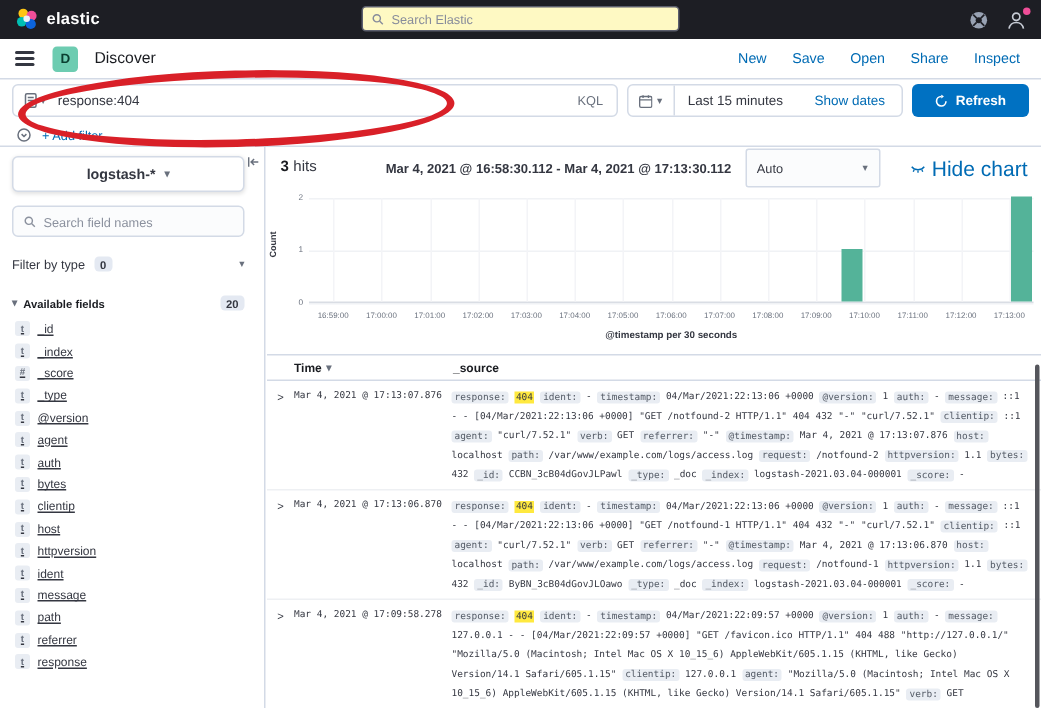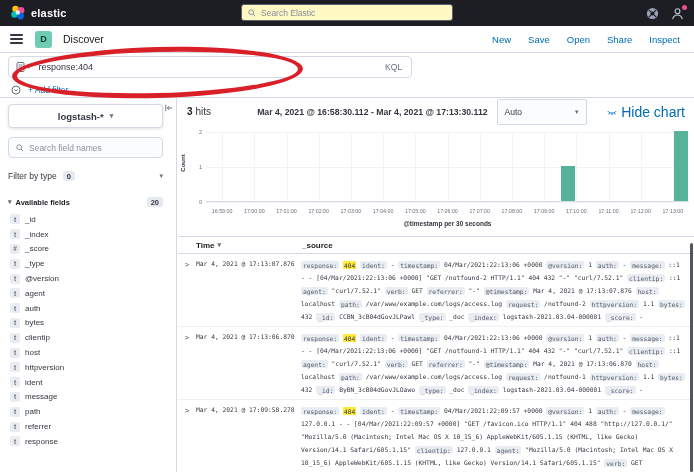--- a/index.html
+++ b/index.html
@@ -46,21 +46,21 @@
   
   .sidebar { position:absolute; top:98px; left:0; width:177px; bottom:0; background:#fff; border-right:1px solid #d3dae6; }
   .collapse-icon { position:absolute; top:6px; right:3px; color:#69707d; }
   .index-btn { margin:6px 13px 0 8px; height:24px; border:1px solid #d3dae6; border-radius:4px; background:#fff; box-shadow:0 1px 3px rgba(0,0,0,.12); display:flex; align-items:center; justify-content:center; gap:6px; font-size:9.5px; font-weight:600; color:#343741; cursor:pointer; }
   .field-search { margin:9px 13px 0 8px; height:21px; border:1px solid #d3dae6; border-radius:4px; background:#fbfcfd; display:flex; align-items:center; gap:5px; padding:0 7px; font-size:8.5px; color:#8b919e; }
   .filter-type { margin:9px 13px 0 8px; height:18px; display:flex; align-items:center; font-size:8.5px; color:#343741; }
   .count-badge { background:#e4e9f2; border-radius:3px; padding:0.5px 4px; font-size:7.5px; font-weight:600; color:#343741; margin-left:6px; }
   .filter-type .chev { margin-left:auto; }
   .avail-header { margin:12px 13px 5px 8px; display:flex; align-items:center; gap:4px; font-size:7.5px; font-weight:700; color:#1a1c21; }
   .avail-header .count-badge { margin-left:auto; }
-  .field-item { display:flex; align-items:center; gap:5px; height:14.8px; padding-left:10px; font-size:8px; color:#343741; cursor:pointer; }
+  .field-item { display:flex; align-items:center; gap:5px; height:14.8px; padding-left:10px; font-size:8px; color:#343741; cursor:pointer;text-decoration:underline; }
   .ficon { width:10px; height:10px; border-radius:2px; background:#e9edf3; color:#69707d; font-size:6.5px; font-weight:700; display:flex; align-items:center; justify-content:center; flex:none; }
   .ficon.date { background:#f5e8cd; color:#ad7e00; font-size:7px; }
 
   
   .main { position:absolute; top:98px; left:178px; right:0; bottom:0; background:#fff; }
   .hits-row { position:relative; height:27px; display:flex; align-items:center; padding:0 9px; }
   .hits-num { font-size:10px; font-weight:700; color:#1a1c21; }
   .hits-label { font-size:10px; color:#343741; margin-left:3px; }
   .date-range { margin-left:46px; font-size:8.7px; font-weight:600; color:#343741; }
   .interval-select { margin-left:9px; width:90px; height:19px; border:1px solid #d3dae6; border-radius:2px; background:#fbfcfd; display:flex; align-items:center; padding:12px 7px; font-size:8.5px; color:#343741; cursor:pointer; }
@@ -158,20 +158,40 @@
         <svg width="9" height="10" viewBox="0 0 9 10">
           <rect x="1" y="0.5" width="7" height="9" rx="1" fill="none" stroke="#69707d" stroke-width="1"></rect>
           <line x1="2.5" y1="3" x2="6.5" y2="3" stroke="#69707d" stroke-width="0.9"></line>
           <line x1="2.5" y1="5" x2="6.5" y2="5" stroke="#69707d" stroke-width="0.9"></line>
         </svg>
         <span class="chev">▾</span>
       </span>
       <span class="query-text">response:404</span>
       <span class="kql-label">KQL</span>
     </div>
+    <div class="datepicker">
+      <span class="cal-btn">
+        <svg width="9" height="9" viewBox="0 0 10 10">
+          <rect x="0.5" y="1.5" width="9" height="8" rx="1" fill="none" stroke="#69707d" stroke-width="1"></rect>
+          <line x1="0.5" y1="4" x2="9.5" y2="4" stroke="#69707d" stroke-width="1"></line>
+          <line x1="3" y1="0.5" x2="3" y2="2.5" stroke="#69707d" stroke-width="1"></line>
+          <line x1="7" y1="0.5" x2="7" y2="2.5" stroke="#69707d" stroke-width="1"></line>
+        </svg>
+        <span class="chev">▾</span>
+      </span>
+      <span class="time-text">Last 15 minutes</span>
+      <span class="show-dates">Show dates</span>
+    </div>
+    <button class="refresh-btn">
+      <svg width="9" height="9" viewBox="0 0 10 10">
+        <path d="M8.5 5 A3.5 3.5 0 1 1 5 1.5" fill="none" stroke="#fff" stroke-width="1.2"></path>
+        <path d="M5 0 L7 1.5 L5 3 Z" fill="#fff"></path>
+      </svg>
+      <span>Refresh</span>
+    </button>
   </div>
 
   <div class="filter-row">
     <svg width="10" height="10" viewBox="0 0 10 10">
       <circle cx="5" cy="5" r="4" fill="none" stroke="#69707d" stroke-width="1"></circle>
       <path d="M3.4 4.4 L5 6 L6.6 4.4" fill="none" stroke="#69707d" stroke-width="1"></path>
     </svg>
     <span class="add-filter">+ Add filter</span>
   </div>
   <div class="content-divider"></div>

